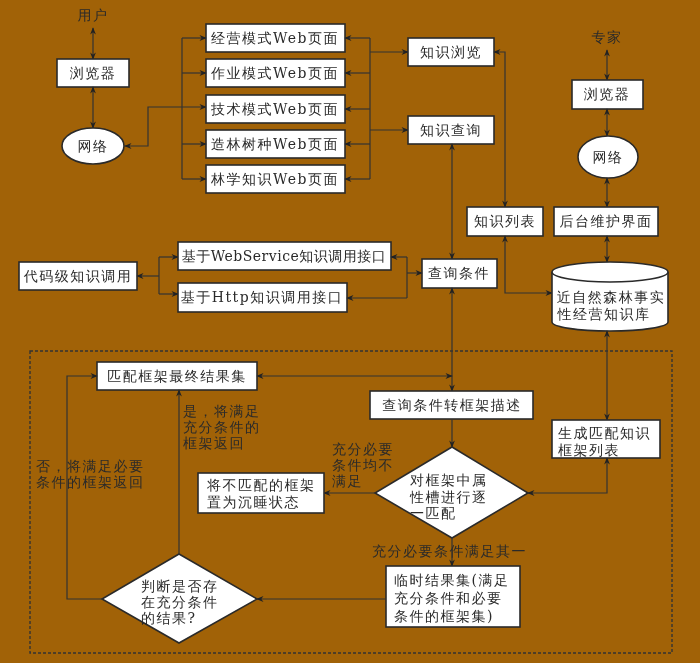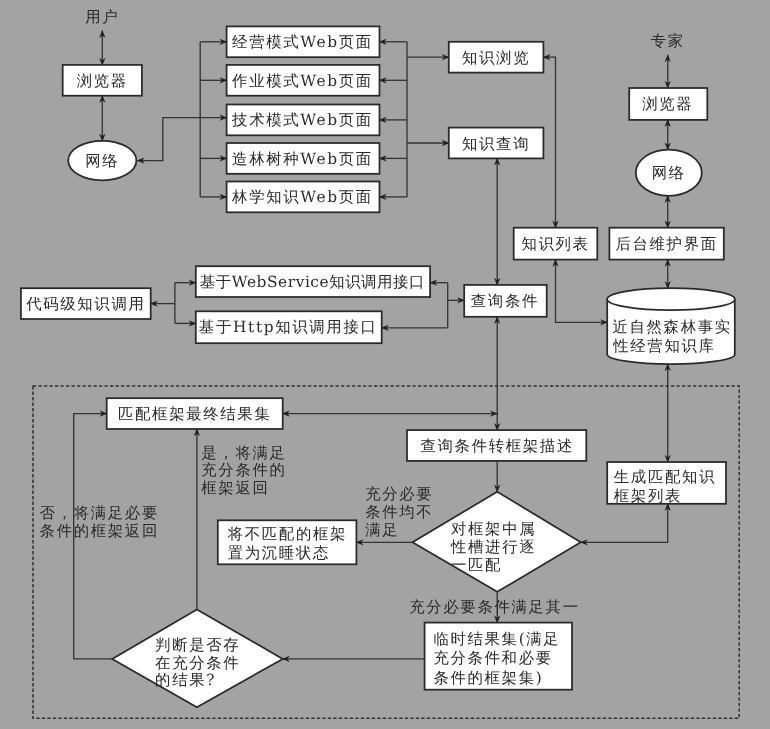--- a/index.html
+++ b/index.html
@@ -1,16 +1,16 @@
 <!DOCTYPE html>
 <html><head>
 <meta charset="utf-8">
 <style>
   html, body { margin: 0; padding: 0; background: #ffffff; }
-  #canvas { position: relative; width: 700px; height: 663px; overflow: hidden; background: #a3a3a3; }
+  #canvas { position: relative; width: 700px; height: 663px; overflow: hidden; background: #a16207; }
   svg { display: block; }
   text { font-family: "DejaVu Serif", "Liberation Serif", serif; font-size: 14px; fill: #2a2a2a; letter-spacing: 1.5px; }
   .box { fill: #fff; stroke: #2a2a2a; stroke-width: 1.6; }
   .ln { fill: none; stroke: #333; stroke-width: 1.2; }
   .dash { fill: none; stroke: #333; stroke-width: 1.4; stroke-dasharray: 3 2; }
   .mid { text-anchor: middle; }
 </style>
 </head>
 <body>
 

